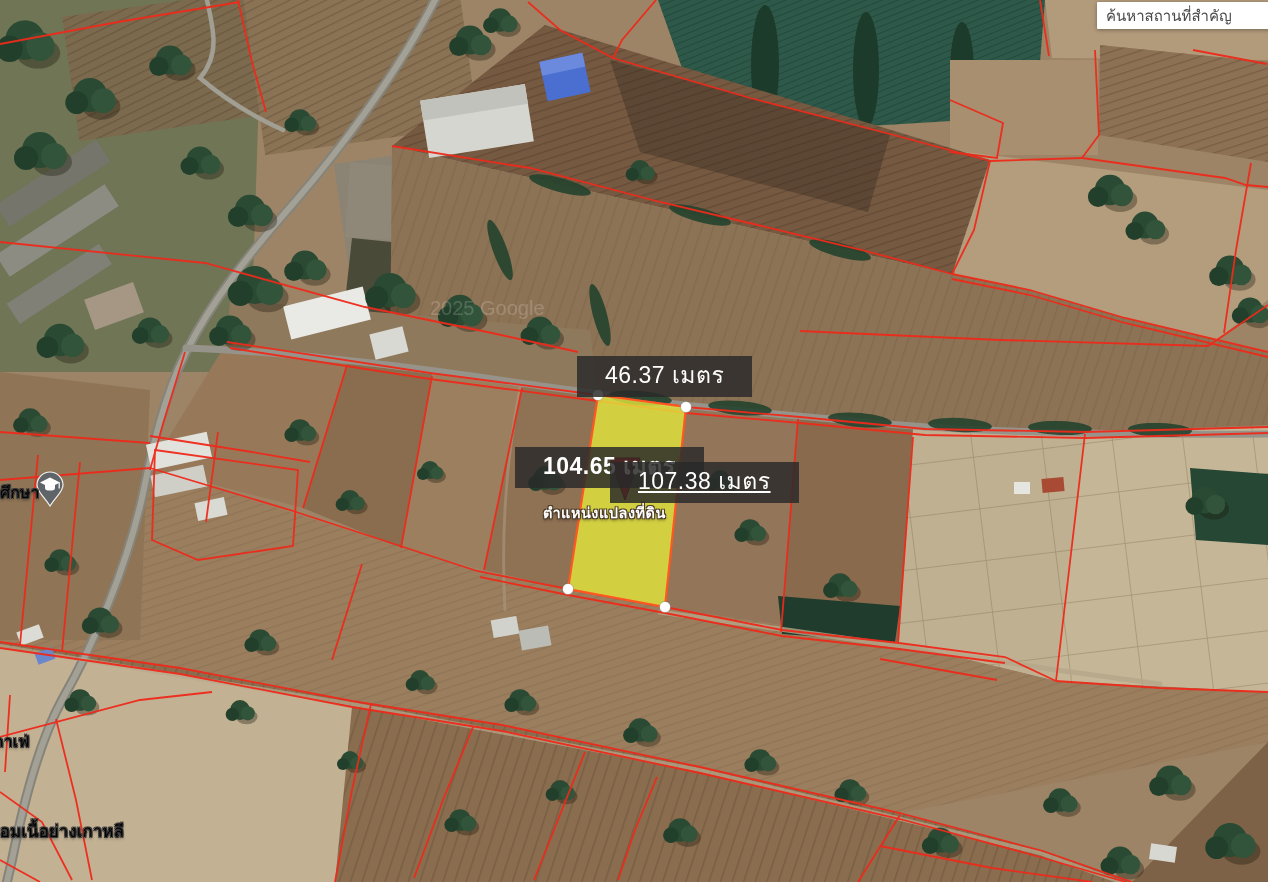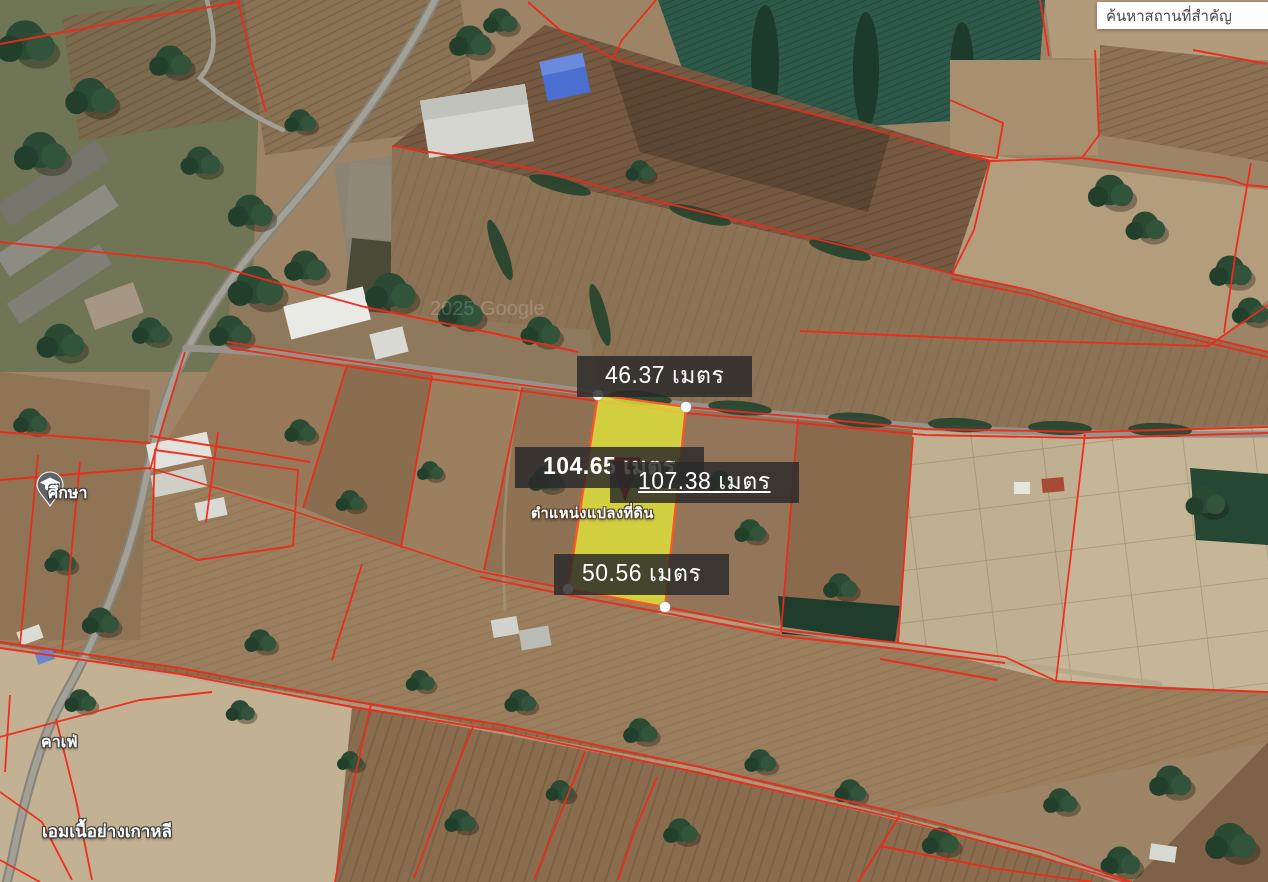--- a/index.html
+++ b/index.html
@@ -5,22 +5,22 @@
   html,body{margin:0;padding:0;background:#222;}
   .stage{position:relative;width:1268px;height:882px;overflow:hidden;
          background:#9d8466;font-family:"Liberation Sans",sans-serif;}
   .stage svg{position:absolute;left:0;top:0;width:100%;height:100%;display:block;}
   .meas{position:absolute;background:rgba(42,42,42,.84);color:#ffffff;font-size:23px;
         padding:1px 28px 4px;white-space:nowrap;z-index:5;letter-spacing:.5px;}
   .meas.m3{z-index:6;}
   .parcel-label{position:absolute;color:#fff;font-size:14.5px;font-weight:bold;z-index:4;
         white-space:nowrap;letter-spacing:.5px;
         text-shadow:-1px -1px 0 #4a3a28,1px -1px 0 #4a3a28,-1px 1px 0 #4a3a28,1px 1px 0 #4a3a28,0 2px 3px rgba(0,0,0,.55);}
-  .poi{position:absolute;color:#ffffff;font-weight:bold;font-size:16px;z-index:4;white-space:nowrap;
-        text-shadow:-1px -1px 0 #3a3a3a,1px -1px 0 #3a3a3a,-1px 1px 0 #3a3a3a,1px 1px 0 #3a3a3a,0 2px 3px rgba(0,0,0,.6);padding-left:48px;}
+  .poi{position:absolute;color:#000000;font-weight:normal;font-size:16px;z-index:4;white-space:nowrap;
+        text-shadow:-1px -1px 0 #3a3a3a,1px -1px 0 #3a3a3a,-1px 1px 0 #3a3a3a,1px 1px 0 #3a3a3a,0 2px 3px rgba(0,0,0,.6);}
   .searchbox{position:absolute;left:1097px;top:2px;width:171px;height:27px;z-index:8;
         background:#fff;border:none;outline:none;border-radius:1px;
         box-shadow:0 1px 4px rgba(0,0,0,.35);font-size:15px;color:#4a4a4a;
         padding:0 0 0 9px;font-family:"Liberation Sans",sans-serif;}
 </style>
 </head>
 <body>
 
 <div class="stage">
 
@@ -291,23 +291,22 @@
     </g>
   </g>
 </svg>
 
 <div class="meas" style="left:577px;top:356px;">46.37 เมตร</div>
 
 <div class="meas" style="left:515px;top:447px;font-weight:bold;">104.65 เมตร</div>
 
 <div class="meas m3" style="left:610px;top:462px;text-decoration:underline;">107.38 เมตร</div>
 
-<div class="meas" style="left:554px;top:554px;">50.56 เมตร</div>
-
-<div class="parcel-label" style="left:531px;top:501px;text-align:right;">ตำแหน่งแปลงที่ดิน</div>
+
+<div class="parcel-label" style="left:543px;top:501px;text-align:right;">ตำแหน่งแปลงที่ดิน</div>
 
 <div class="poi" style="left:0px;top:480px;">ศึกษา</div>
 
 <div class="poi" style="left:-7px;top:729px;">คาเฟ่</div>
 
 <div class="poi" style="left:-6px;top:817px;font-size:17px;">เอมเนื้อย่างเกาหลี</div>
 
 <input class="searchbox" readonly="" value="ค้นหาสถานที่สำคัญ" style="">
 
 </div>

